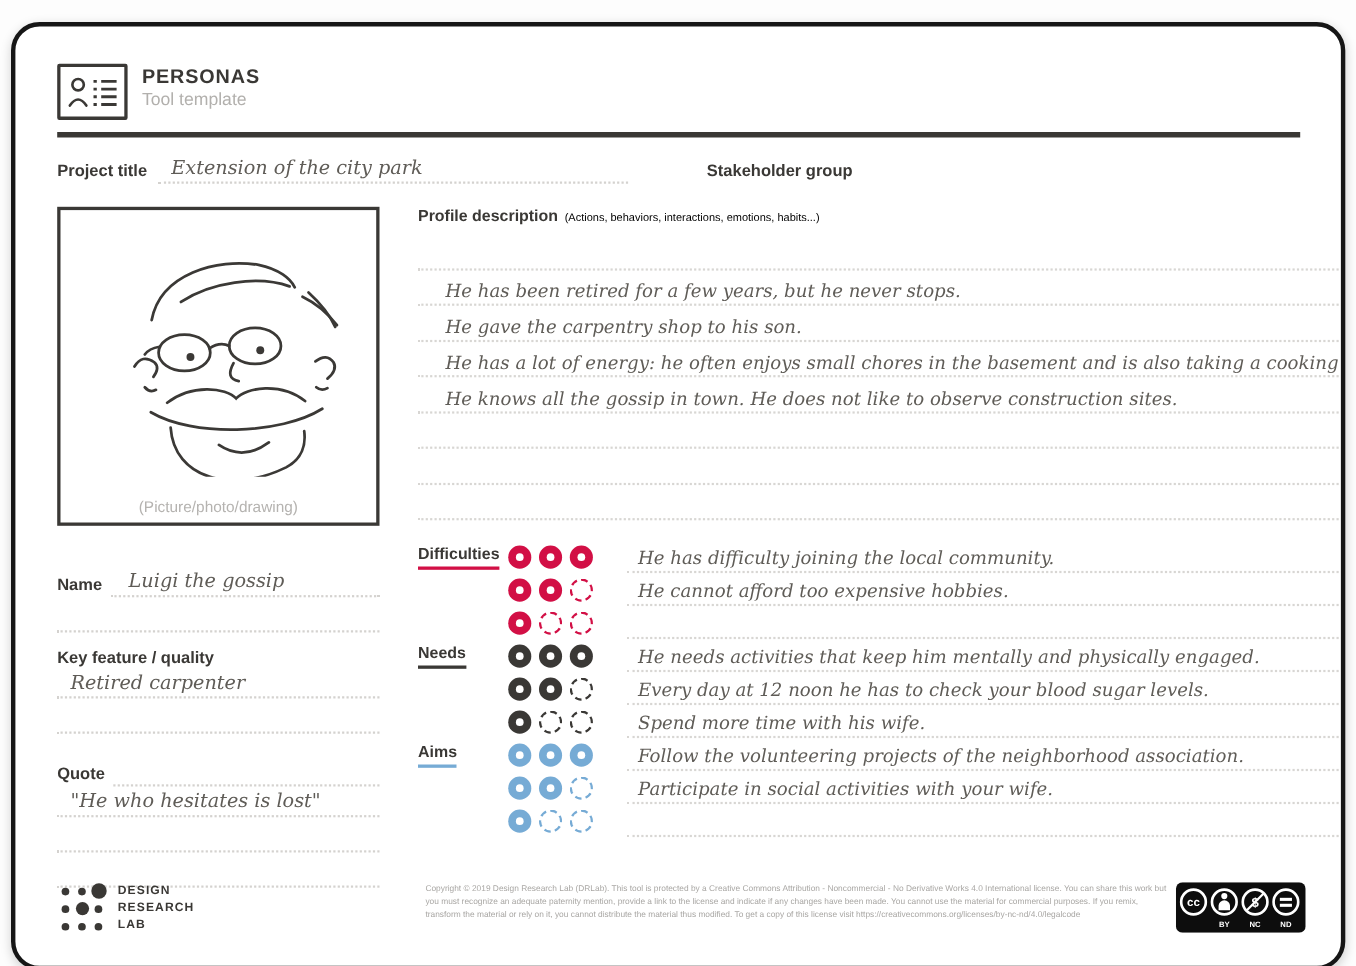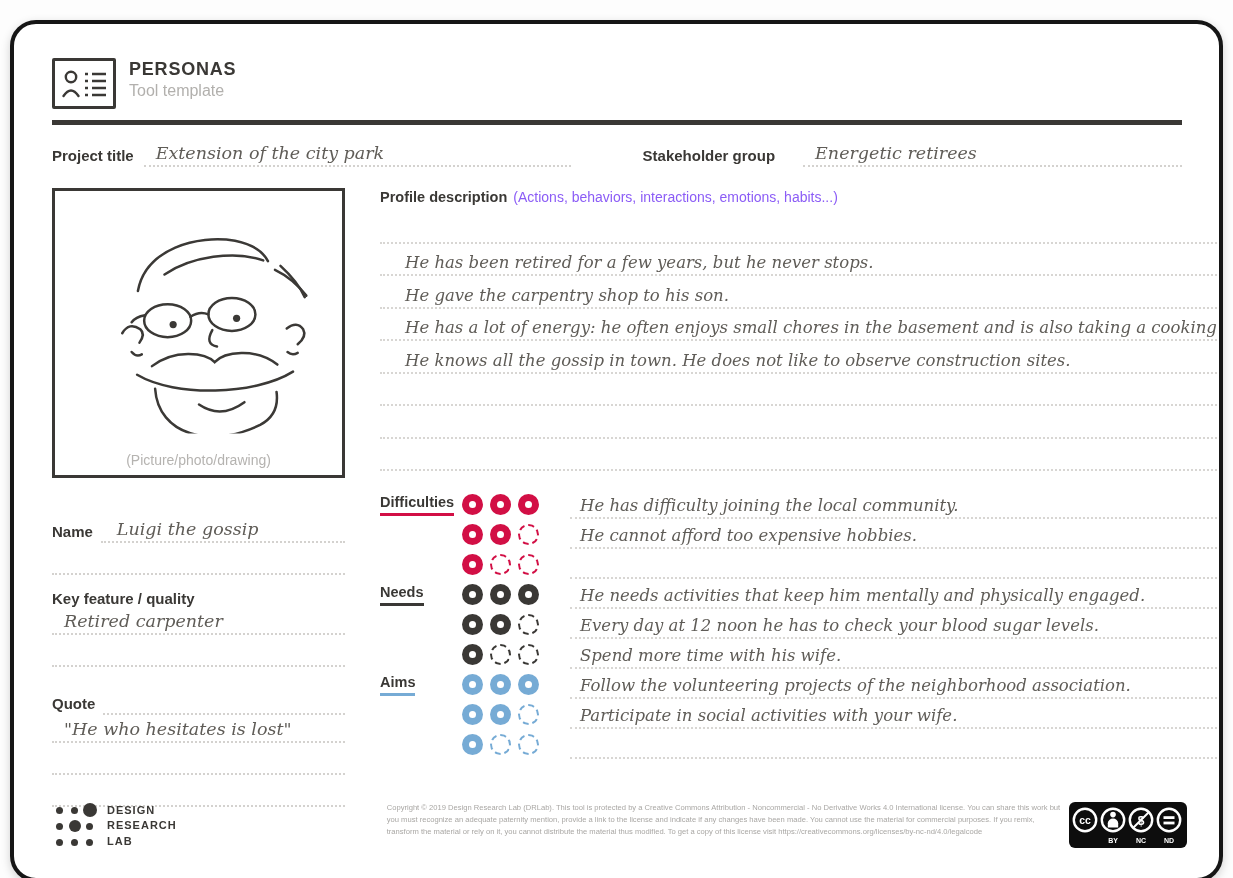--- a/index.html
+++ b/index.html
@@ -47,21 +47,21 @@
   .label-line-row{display:flex;align-items:flex-end;}
   .label-line-row .id-label{padding-bottom:3px;}
   .label-line-row .write-line{flex:1;margin-left:8px;height:26px;display:flex;align-items:flex-end;}
   .label-line-row .handwriting{font-size:17.5px;line-height:24px;padding-left:16px;white-space:nowrap;}
   .empty-line{height:30px;border-bottom:2px dotted #d4d2cf;}
   .value-line{height:26px;display:flex;align-items:flex-end;border-bottom:2px dotted #d4d2cf;}
   .value-line .handwriting{font-size:17.5px;line-height:24px;padding-left:12px;}
 
   
   .profile-head{font-size:14.5px;font-weight:800;line-height:18px;}
-  .profile-hint{font-size:14px;font-weight:400;color:#8b5cf6;margin-left:6px;}
+  .profile-hint{font-size:10px;font-weight:400;color:#000000;margin-left:6px;}
   .profile-lines{margin-top:5px;}
   .write-row{height:30.5px;border-bottom:2px dotted #d8d6d3;display:flex;align-items:flex-end;}
   .write-row .handwriting{font-size:16.5px;line-height:22px;padding-left:25px;white-space:nowrap;}
 
   
   .sections{margin-top:18px;}
   .section{display:flex;}
   .section-label{width:82px;flex:0 0 auto;font-size:14.5px;font-weight:800;padding-top:5px;}
   .section-label span{padding-bottom:3px;border-bottom:3px solid #3a3835;}
   .section-rows{flex:1;}
@@ -118,23 +118,20 @@
 
     <div class="fields">
       <div class="field field-project">
         <span class="field-label">Project title</span>
         <span class="write-line">
           <span class="handwriting">Extension of the city park</span>
         </span>
       </div>
       <div class="field field-stake">
         <span class="field-label">Stakeholder group</span>
-        <span class="write-line">
-          <span class="handwriting">Energetic retirees</span>
-        </span>
       </div>
     </div>
 
     <div class="main">
       <div class="col-left">
         <div class="picture-box">
           <svg class="face-svg" width="235" height="235" viewBox="0 0 300 300">
             <g stroke="#3b3936" stroke-width="3.2" fill="none" stroke-linecap="round">
 
               <path d="M72 118 C 82 64 148 46 196 54 C 220 59 233 70 238 80"></path>

